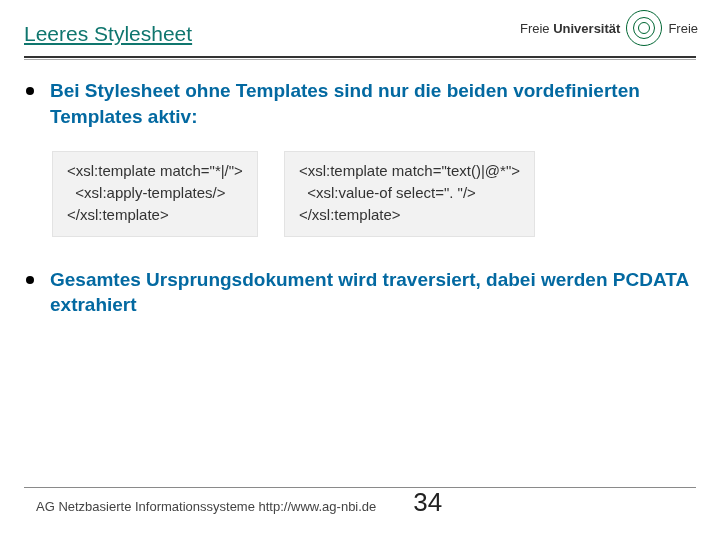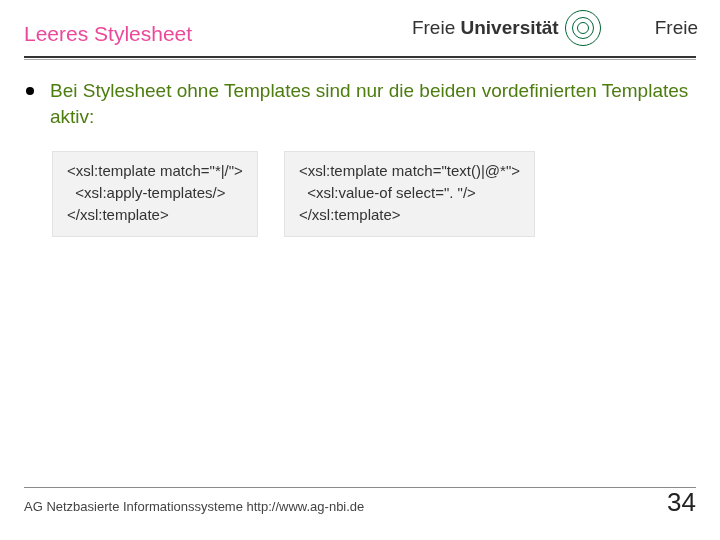--- a/index.html
+++ b/index.html
@@ -11,34 +11,34 @@
     position: relative;
     overflow: hidden;
   }
   .header {
     padding: 22px 24px 6px 24px;
     position: relative;
   }
   .title {
     font-size: 21px;
     font-weight: 400;
-    color: #ec4899;
+    color: #0f766e;
+    text-decoration: underline;
   }
   .logo-area {
     position: absolute;
     right: 22px;
     top: 10px;
     display: flex;
     align-items: center;
     gap: 6px;
   }
   .logo-text {
-    font-size: 19px;
+    font-size: 13px;
     color: #333;
-    margin-left: 48px;
   }
   .logo-text .light { font-weight: 400; }
   .logo-text .bold { font-weight: 700; }
   .seal {
     width: 36px;
     height: 36px;
     border: 1.5px solid #006633;
     border-radius: 50%;
     display: flex;
     align-items: center;
@@ -76,21 +76,22 @@
     height: 8px;
     background: #000;
     border-radius: 50%;
     margin-top: 9px;
     margin-right: 16px;
     flex: none;
   }
   .bullet-text {
     font-size: 19px;
     line-height: 1.35;
-    color: #4d7c0f;
+    color: #0369a1;
+    font-weight: bold;
   }
   .code-row {
     display: flex;
     gap: 26px;
     margin: 4px 0 30px 26px;
   }
   .code-box {
     background: #f2f2f2;
     border: 1px solid #e3e3e3;
     padding: 8px 14px 10px 14px;
@@ -102,25 +103,24 @@
   }
   .footer-line {
     position: absolute;
     left: 24px;
     right: 24px;
     bottom: 52px;
     border-top: 1px solid #8a8a8a;
   }
   .footer {
     position: absolute;
-    left: 24px;
+    left: 36px;
     right: 24px;
     bottom: 22px;
     display: flex;
-    justify-content: space-between;
     align-items: baseline;
   }
   .footer-text {
     font-size: 13px;
     color: #444;
   }
   .page-num {
     font-size: 26px;
     color: #222;
     margin-left: 37px;
@@ -154,20 +154,24 @@
 
   <div class="code-row">
     <div class="code-box">&lt;xsl:template match="*|/"&gt;
   &lt;xsl:apply-templates/&gt;
 &lt;/xsl:template&gt;</div>
     <div class="code-box">&lt;xsl:template match="text()|@*"&gt;
   &lt;xsl:value-of select=". "/&gt;
 &lt;/xsl:template&gt;</div>
   </div>
 
+  <div class="bullet-block">
+    <div class="bullet"></div>
+    <div class="bullet-text">Gesamtes Ursprungsdokument wird traversiert, dabei werden PCDATA extrahiert</div>
+  </div>
 
 </div>
 
 <div class="footer-line"></div>
 <div class="footer">
   <span class="footer-text">AG Netzbasierte Informationssysteme http://www.ag-nbi.de</span>
   <span class="page-num">34</span>
 </div>
 
 </body></html>

